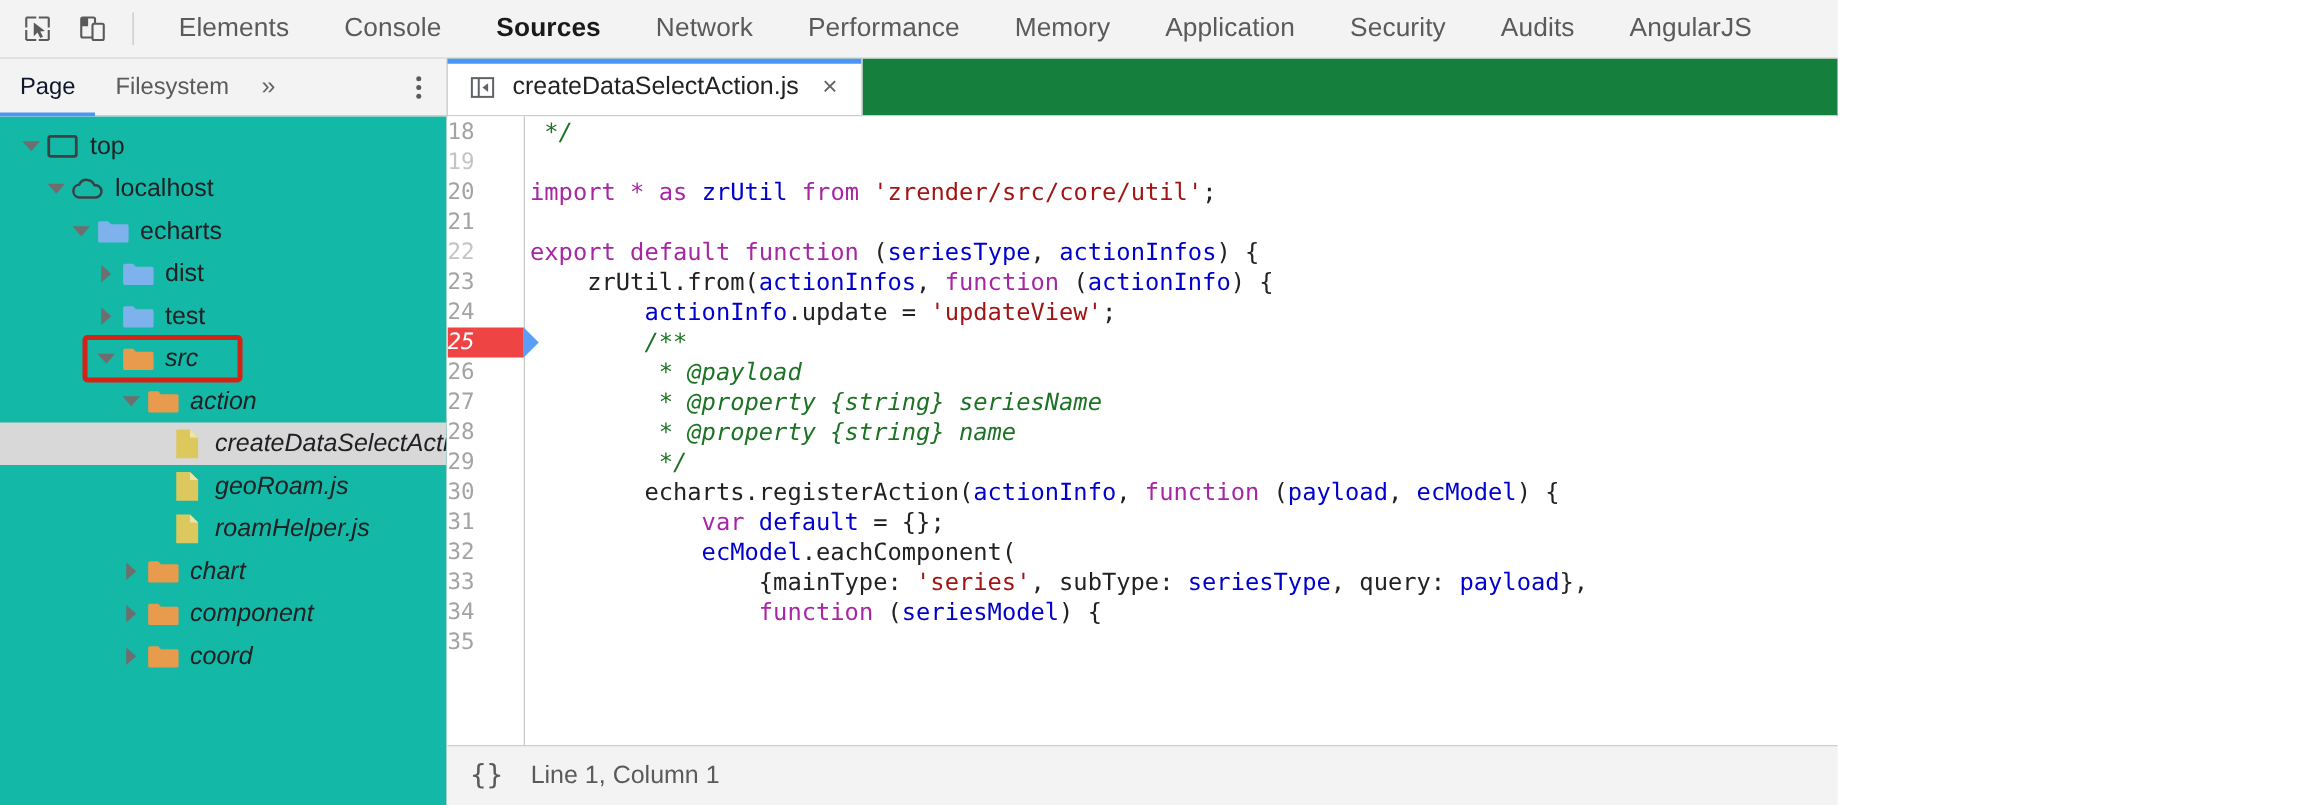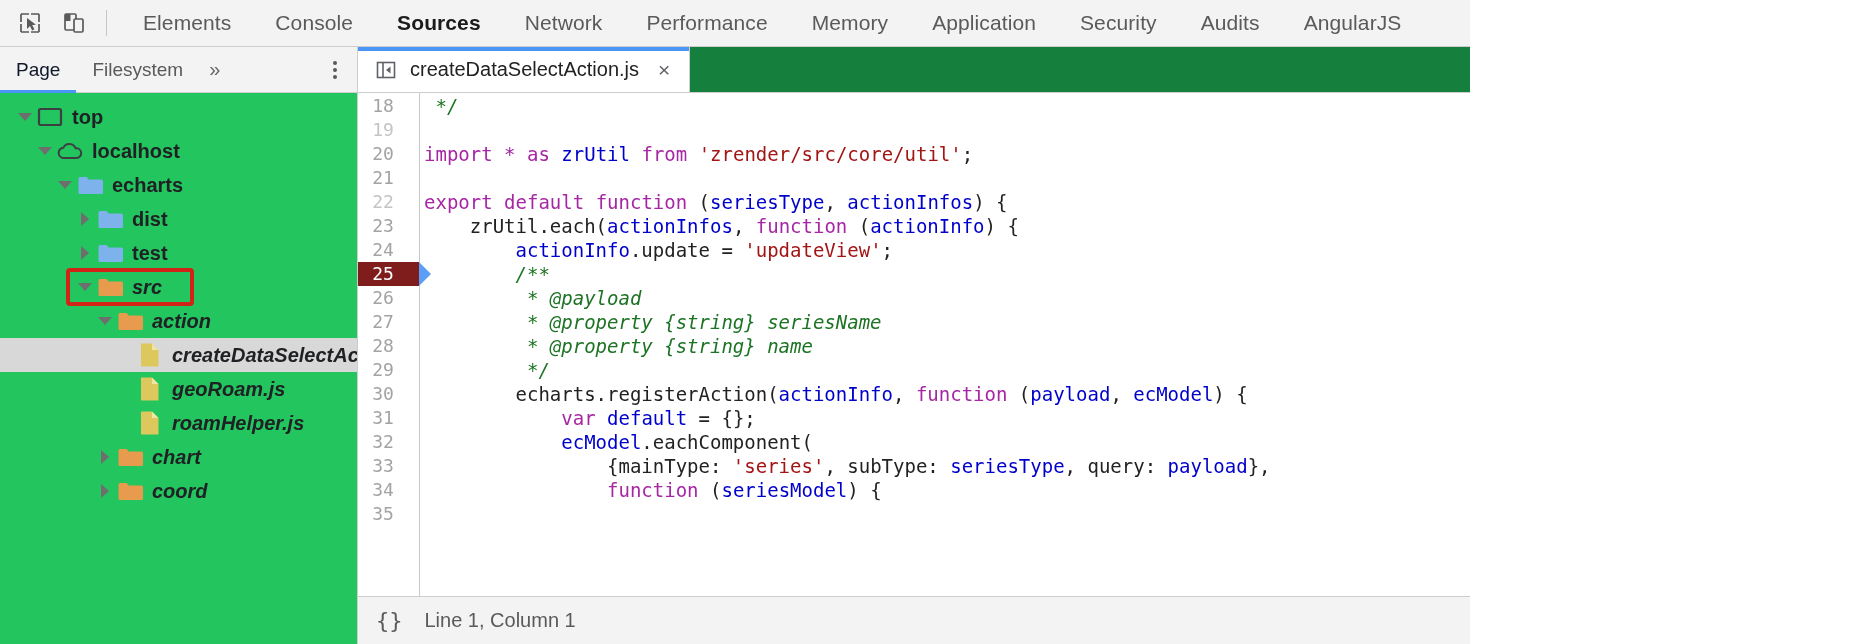--- a/index.html
+++ b/index.html
@@ -77,22 +77,21 @@
   }
   .nav-kebab {
     margin-left: auto; margin-right: 14px;
     display: flex; flex-direction: column; gap: 3px;
     cursor: pointer; padding: 6px;
   }
   .nav-kebab i { width: 4px; height: 4px; border-radius: 50%; background: #5a5a5a; display: block; }
 
   .tree {
     flex: 1; overflow: hidden; padding-top: 7px;
-    background: #22c55e;
-    font-weight: bold;
+    background: #14b8a6;
   }
   .tree-row {
     height: 34px; display: flex; align-items: center;
     font-size: 20px; color: #202124;
     white-space: nowrap; cursor: pointer;
     position: relative;
   }
   .tree-row.selected { background: #d8d8d8; }
   .tree-row.italic { font-style: italic; }
   .tw {
@@ -163,27 +162,28 @@
     font-family: "DejaVu Sans Mono", monospace;
   }
   .gutter {
     flex: 0 0 62px; width: 62px;
     background: #fff;
     border-right: 1px solid #c9c9c9;
     padding-top: 1px;
   }
   .gln {
     height: 24px; line-height: 24px;
-    text-align: center; padding-right: 11px;
+    text-align: left; padding-right: 11px;
     font-size: 18px; color: #a3a3a3;
     position: relative;
   }
   .gln.bp {
-    background: #7f1d1d; color: #fff; font-weight: 400;
+    background: #ef4444; color: #fff; font-weight: 400;
     border-radius: 0;
+    font-style: italic;
   }
   .gln.bp::after {
     content: ""; position: absolute; right: -12px; top: 0;
     width: 0; height: 0;
     border-top: 12px solid transparent; border-bottom: 12px solid transparent;
     border-left: 12px solid #5a9ff5;
   }
   .gln.dim { color: #c4c4c4; }
   .code-lines {
     flex: 1; padding-top: 1px; padding-left: 4px;
@@ -394,20 +394,32 @@
           <div class="tree-row italic">
             <div style="flex: 0 0 94px; width: 94px;"></div>
             <div class="tw">
               <span class="tri-right"></span>
             </div>
             <div class="ic">
               <svg width="26" height="22" viewBox="0 0 26 22">
                 <path d="M1.5 4.5 a1.5 1.5 0 0 1 1.5 -1.5 h6.6 l2.1 2.4 h12.8 a1.5 1.5 0 0 1 1.5 1.5 v11.6 a1.5 1.5 0 0 1 -1.5 1.5 h-21.5 a1.5 1.5 0 0 1 -1.5 -1.5 Z" fill="#e89a4d"></path>
               </svg>
             </div>
+            <span class="tree-label">component</span>
+          </div>
+          <div class="tree-row italic">
+            <div style="flex: 0 0 94px; width: 94px;"></div>
+            <div class="tw">
+              <span class="tri-right"></span>
+            </div>
+            <div class="ic">
+              <svg width="26" height="22" viewBox="0 0 26 22">
+                <path d="M1.5 4.5 a1.5 1.5 0 0 1 1.5 -1.5 h6.6 l2.1 2.4 h12.8 a1.5 1.5 0 0 1 1.5 1.5 v11.6 a1.5 1.5 0 0 1 -1.5 1.5 h-21.5 a1.5 1.5 0 0 1 -1.5 -1.5 Z" fill="#e89a4d"></path>
+              </svg>
+            </div>
             <span class="tree-label">coord</span>
           </div>
         </div>
     </div>
 
     <div class="editor-pane">
       <div class="editor-tabbar">
         <div class="file-tab">
           <div class="collapse-btn">
             <svg width="22" height="22" viewBox="0 0 22 22">
@@ -441,21 +453,21 @@
             <div class="gln">33</div>
             <div class="gln">34</div>
             <div class="gln">35</div>
           </div>
         <div class="code-lines" id="code-lines">
             <div class="cline"><span class="cm"> */</span></div>
             <div class="cline">&nbsp;</div>
             <div class="cline"><span class="k">import</span><span class="pl"> </span><span class="k">*</span><span class="pl"> </span><span class="k">as</span><span class="pl"> </span><span class="id">zrUtil</span><span class="pl"> </span><span class="k">from</span><span class="pl"> </span><span class="st">'zrender/src/core/util'</span><span class="pl">;</span></div>
             <div class="cline">&nbsp;</div>
             <div class="cline"><span class="k">export</span><span class="pl"> </span><span class="k">default</span><span class="pl"> </span><span class="k">function</span><span class="pl"> (</span><span class="id">seriesType</span><span class="pl">, </span><span class="id">actionInfos</span><span class="pl">) {</span></div>
-            <div class="cline"><span class="pl">    zrUtil.each(</span><span class="id">actionInfos</span><span class="pl">, </span><span class="k">function</span><span class="pl"> (</span><span class="id">actionInfo</span><span class="pl">) {</span></div>
+            <div class="cline"><span class="pl">    zrUtil.from(</span><span class="id">actionInfos</span><span class="pl">, </span><span class="k">function</span><span class="pl"> (</span><span class="id">actionInfo</span><span class="pl">) {</span></div>
             <div class="cline"><span class="pl">        </span><span class="id">actionInfo</span><span class="pl">.update = </span><span class="st">'updateView'</span><span class="pl">;</span></div>
             <div class="cline"><span class="cm">        /**</span></div>
             <div class="cline"><span class="cm">         * @payload</span></div>
             <div class="cline"><span class="cm">         * @property {string} seriesName</span></div>
             <div class="cline"><span class="cm">         * @property {string} name</span></div>
             <div class="cline"><span class="cm">         */</span></div>
             <div class="cline"><span class="pl">        echarts.registerAction(</span><span class="id">actionInfo</span><span class="pl">, </span><span class="k">function</span><span class="pl"> (</span><span class="id">payload</span><span class="pl">, </span><span class="id">ecModel</span><span class="pl">) {</span></div>
             <div class="cline"><span class="pl">            </span><span class="k">var</span><span class="pl"> </span><span class="id">default</span><span class="pl"> = {};</span></div>
             <div class="cline"><span class="pl">            </span><span class="id">ecModel</span><span class="pl">.eachComponent(</span></div>
             <div class="cline"><span class="pl">                {mainType: </span><span class="st">'series'</span><span class="pl">, subType: </span><span class="id">seriesType</span><span class="pl">, query: </span><span class="id">payload</span><span class="pl">},</span></div>

